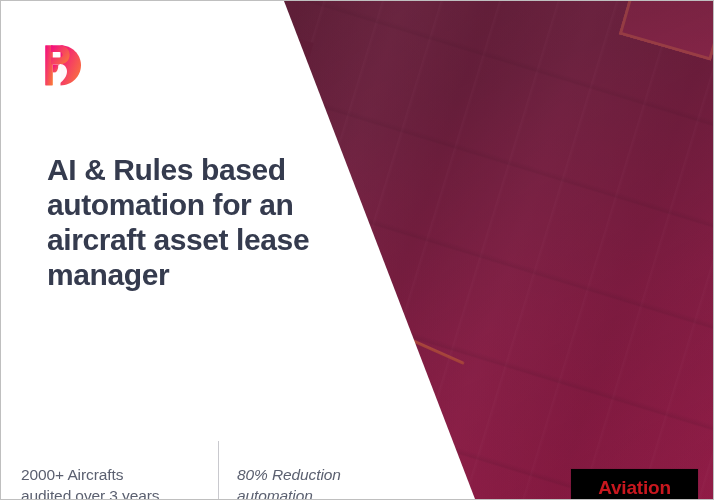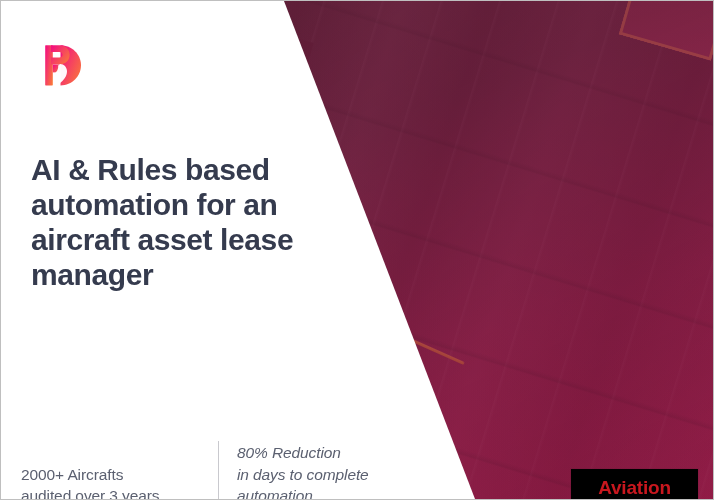--- a/index.html
+++ b/index.html
@@ -233,21 +233,21 @@
   #logo {
     position:absolute;
     left:39px; top:42px;
     width:43px; height:44px;
   }
   #logo svg { display:block; width:43px; height:44px; }
 
   
   #headline {
     position:absolute;
-    left:30px; top:152px;
+    left:46px; top:152px;
     width:330px;
     font-size:30px;
     line-height:1.165;
     font-weight:700;
     color:#353b4e;
     letter-spacing:-0.4px;
   }
 
   
   #stats {
@@ -367,21 +367,20 @@
     <h1 id="headline">AI &amp; Rules based automation for an aircraft asset lease manager</h1>
 
     <div id="stats">
       <div class="stat" id="stat-1">
         <div>2000+ Aircrafts</div>
         <div>audited over 3 years</div>
       </div>
       <div id="divider"></div>
       <div class="stat" id="stat-2">
         <div>80% Reduction</div>
-        <div>in days to complete</div>
         <div>automation</div>
       </div>
     </div>
   </div>
 
   <div id="badge">
     <span id="badge-label">Aviation</span>
   </div>
 
 </div>

